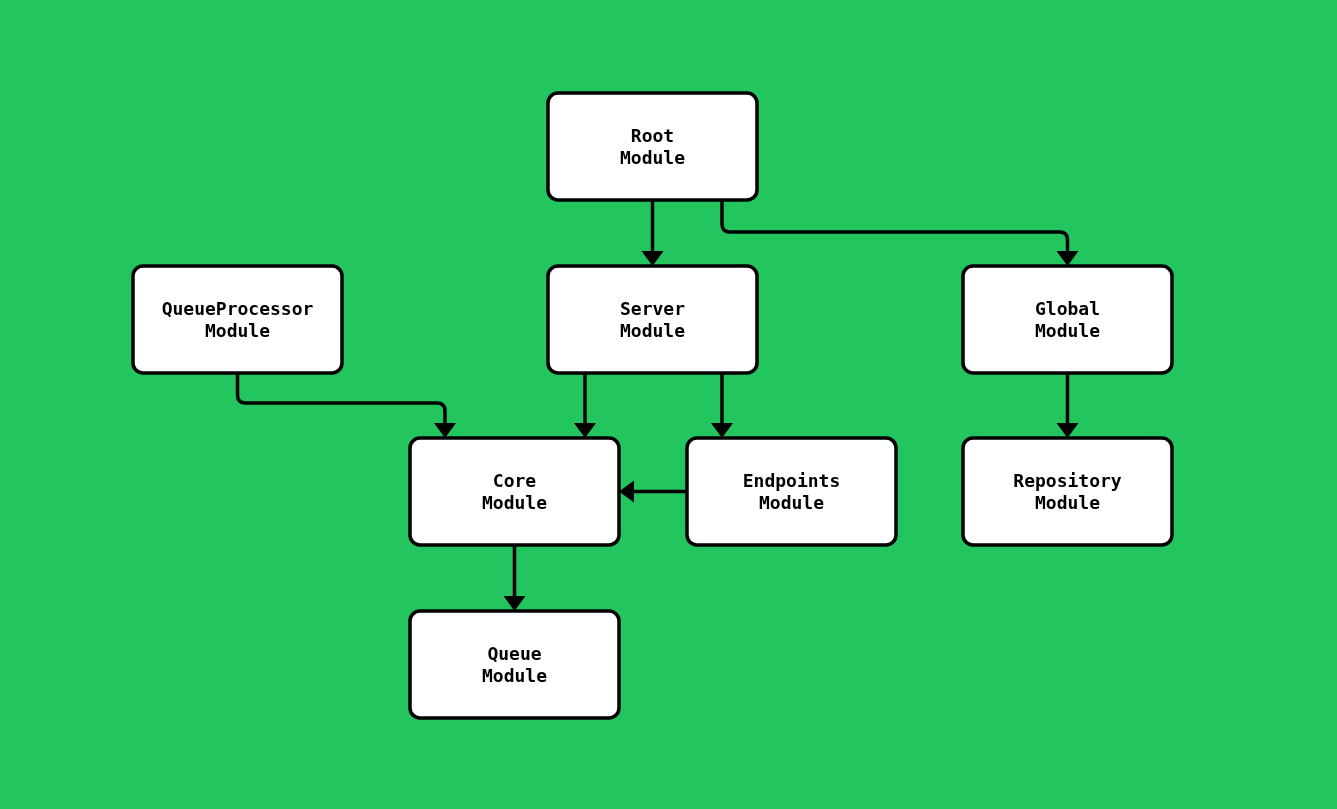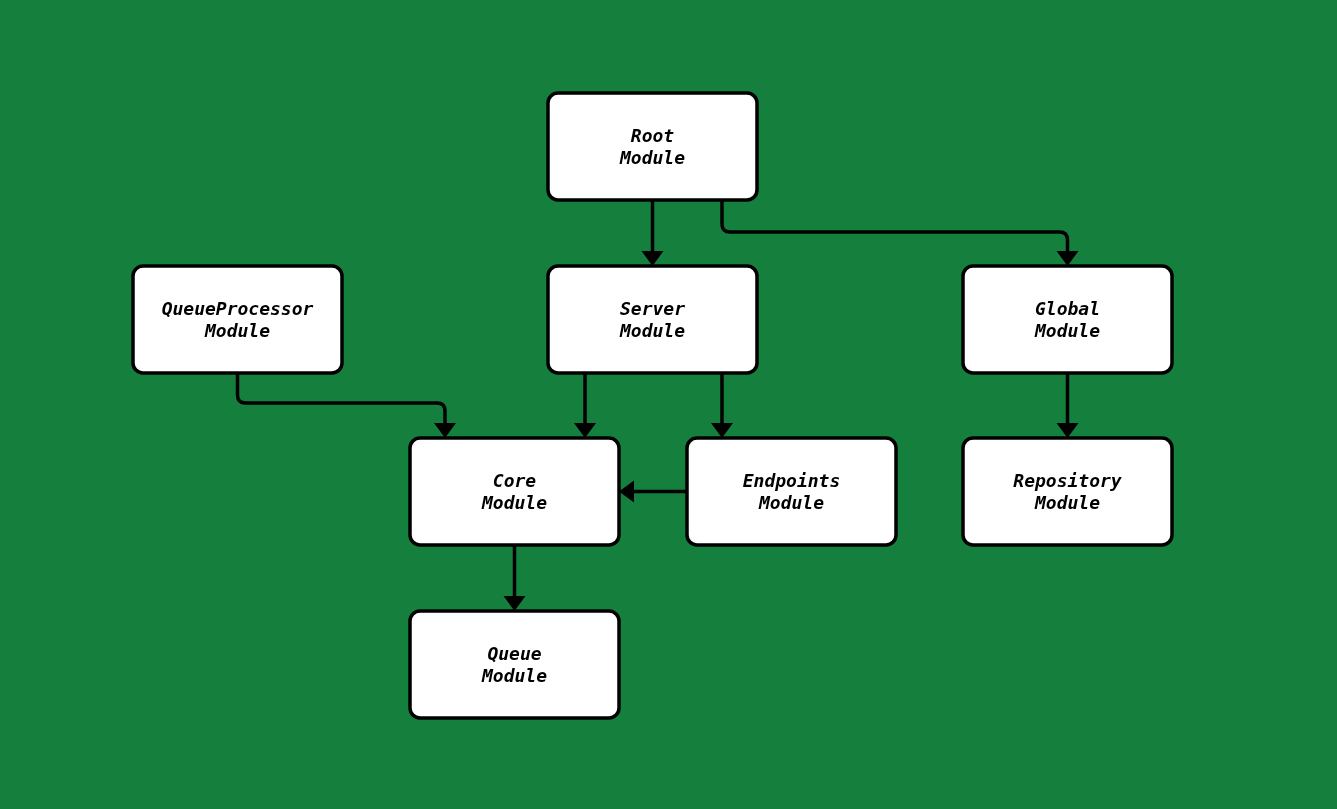--- a/index.html
+++ b/index.html
@@ -4,23 +4,22 @@
 <style>
   html, body {
     margin: 0;
     padding: 0;
     background: #ffffff;
   }
   .canvas {
     width: 1337px;
     height: 809px;
     position: relative;
-    background: #15803d;
+    background: #22c55e;
     overflow: hidden;
-    font-style: italic;
   }
   svg {
     display: block;
   }
   .node-box {
     fill: #ffffff;
     stroke: #000000;
     stroke-width: 3.5;
   }
   .node-label {

